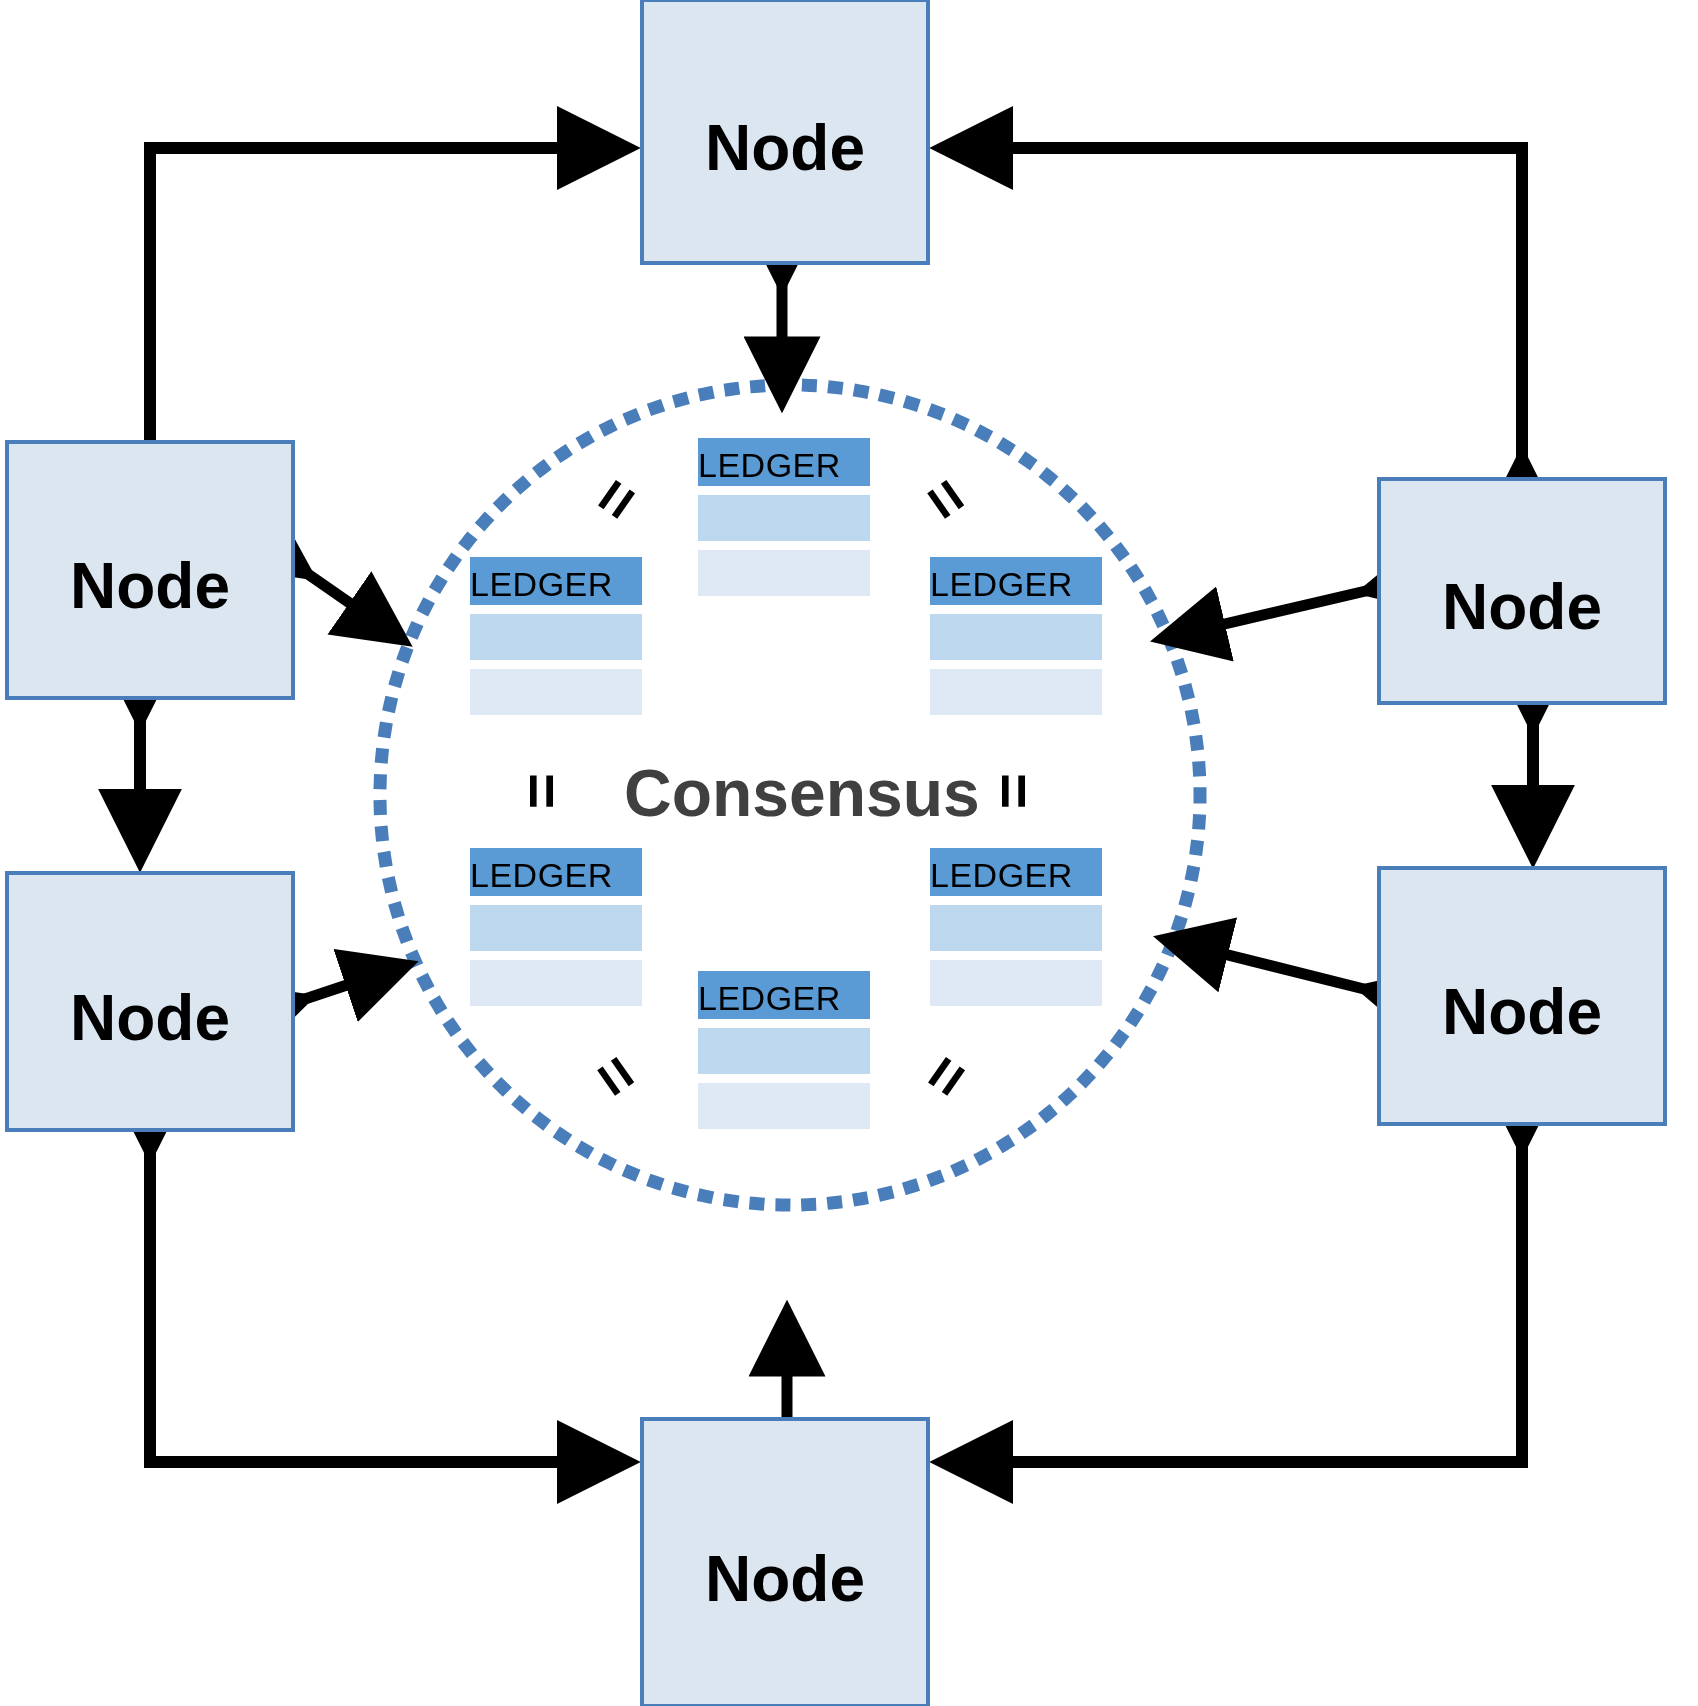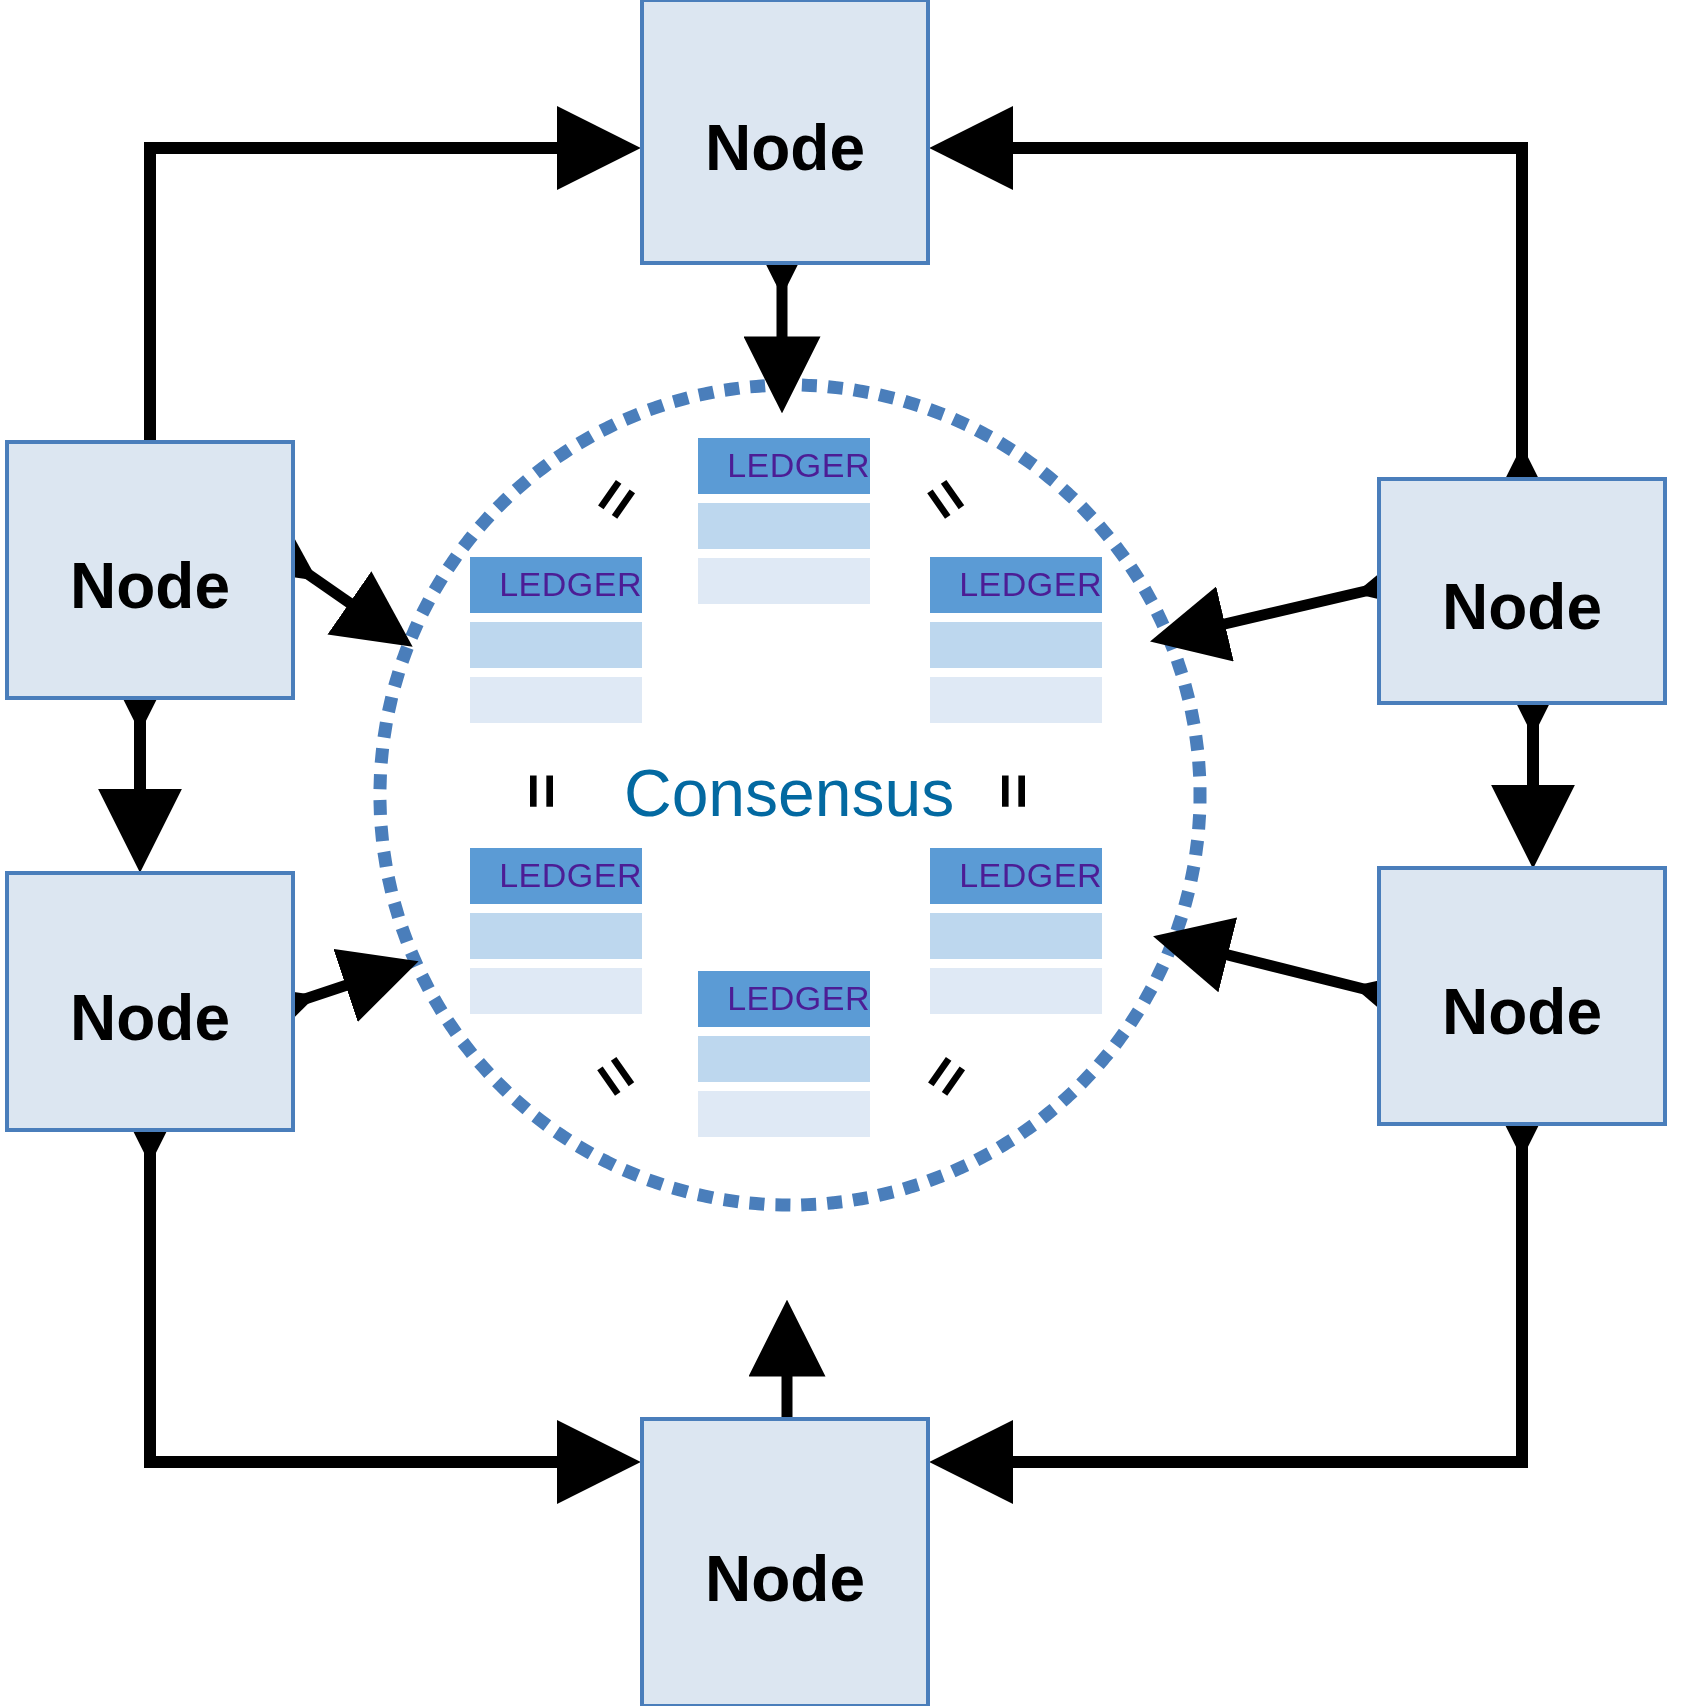--- a/index.html
+++ b/index.html
@@ -38,25 +38,25 @@
     letter-spacing: 0px;
     line-height: 1;
     margin-top: 32px;
   }
   .ledger {
     position: absolute;
     width: 172px;
   }
   .ledger-head {
     background: #5b9bd5;
-    color: #4c1d95;
+    color: #000000;
     font-size: 34px;
-    height: 56px;
+    height: 48px;
     line-height: 54px;
-    text-align: right;
+    text-align: left;
     letter-spacing: 0.5px;
     box-sizing: border-box;
   }
   .ledger-row1 {
     background: #bdd7ee;
     height: 46px;
     margin-top: 9px;
   }
   .ledger-row2 {
     background: #dfe9f5;
@@ -68,22 +68,22 @@
     font-size: 62px;
     font-weight: bold;
     color: #000000;
     line-height: 1;
     font-family: "Liberation Sans", sans-serif;
     transform-origin: center center;
   }
   .consensus {
     position: absolute;
     font-size: 66px;
-    font-weight: normal;
-    color: #0369a1;
+    font-weight: bold;
+    color: #404040;
     white-space: nowrap;
     line-height: 1;
   }
 </style>
 </head>
 <body>
 
 <div id="stage">
 
   <svg id="edges" viewBox="0 0 1698 1706">

